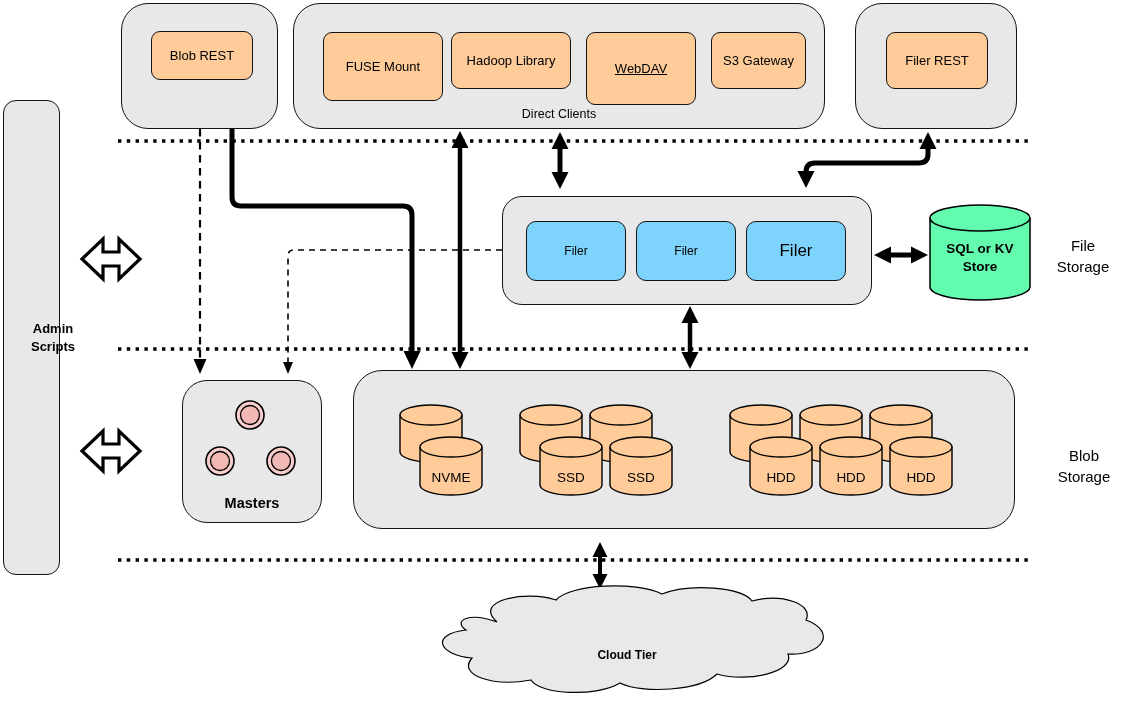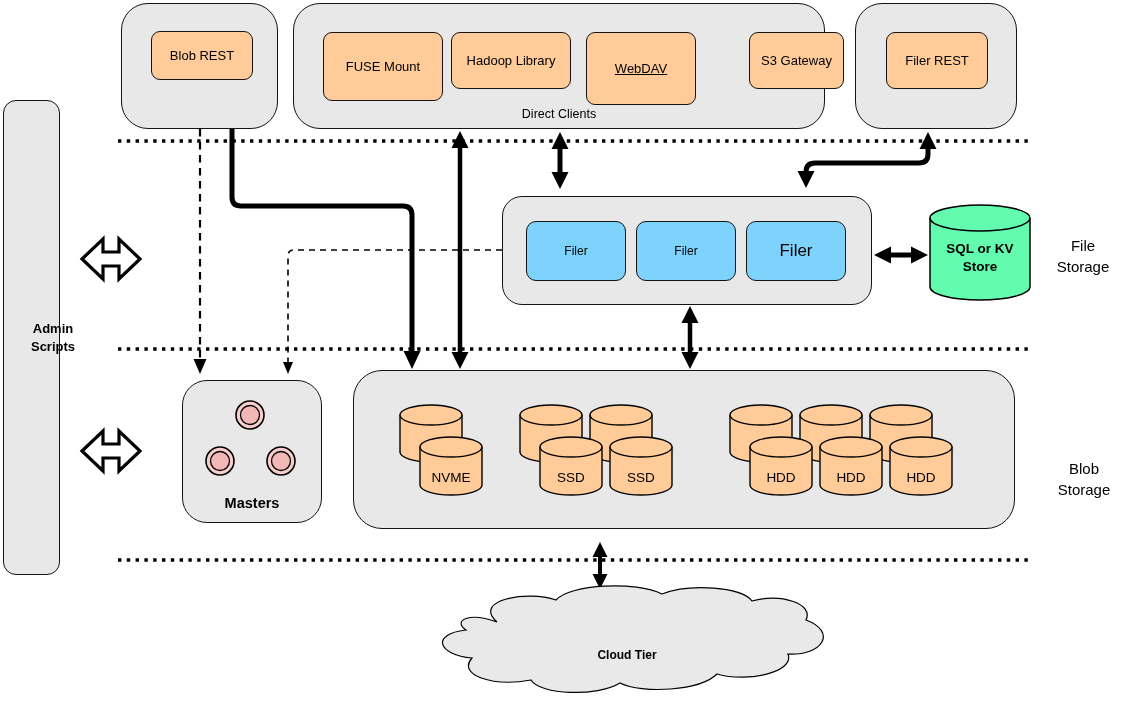--- a/index.html
+++ b/index.html
@@ -61,21 +61,21 @@
   <div class="panel" style="left:293px;top:3px;width:532px;height:126px;border-radius:27px;">
     <div class="chip" style="left:29px;top:28px;width:120px;height:69px;text-align:right;">
       <span>FUSE Mount</span>
     </div>
     <div class="chip" style="left:157px;top:28px;width:120px;height:57px;">
       <span>Hadoop Library</span>
     </div>
     <div class="chip" style="left:292px;top:28px;width:110px;height:73px;text-decoration:underline;">
       <span>WebDAV</span>
     </div>
-    <div class="chip" style="left:417px;top:28px;width:95px;height:57px;margin-left:38px;">
+    <div class="chip" style="left:417px;top:28px;width:95px;height:57px;">
       <span>S3 Gateway</span>
     </div>
     <div class="panel-caption">Direct Clients</div>
   </div>
 
   <div class="panel" style="left:855px;top:3px;width:162px;height:126px;border-radius:27px;">
     <div class="chip" style="left:30px;top:28px;width:102px;height:57px;">
       <span>Filer REST</span>
     </div>
   </div>
@@ -230,21 +230,21 @@
              C782,593 814,604 806,620 C838,632 822,656 788,654 C795,672 748,683 717,674
              C700,691 642,694 620,683 C597,697 540,695 531,680 C492,687 457,675 472,658
              C438,655 430,634 466,630 C452,620 470,612 497,622 Z" fill="#E9E9E9" stroke="#000" stroke-width="1.2"></path>
   </svg>
 
   <div class="labels-layer">
     <div class="free-label bold" style="left:936px;top:240px;width:88px;font-size:13.5px;line-height:1.3;">SQL or KV Store</div>
 
     <div class="free-label tier-label" style="left:1052px;top:236px;width:62px;">File Storage</div>
 
-    <div class="free-label tier-label" style="left:1053px;top:459px;width:62px;">Blob Storage</div>
+    <div class="free-label tier-label" style="left:1053px;top:446px;width:62px;">Blob Storage</div>
 
     <div class="free-label drive-label" style="left:411px;top:470px;width:80px;">NVME</div>
     <div class="free-label drive-label" style="left:531px;top:470px;width:80px;">SSD</div>
     <div class="free-label drive-label" style="left:601px;top:470px;width:80px;">SSD</div>
     <div class="free-label drive-label" style="left:741px;top:470px;width:80px;">HDD</div>
     <div class="free-label drive-label" style="left:811px;top:470px;width:80px;">HDD</div>
     <div class="free-label drive-label" style="left:881px;top:470px;width:80px;">HDD</div>
 
     <div class="free-label bold" style="left:557px;top:648px;width:140px;font-size:12px;">Cloud Tier</div>
   </div>

